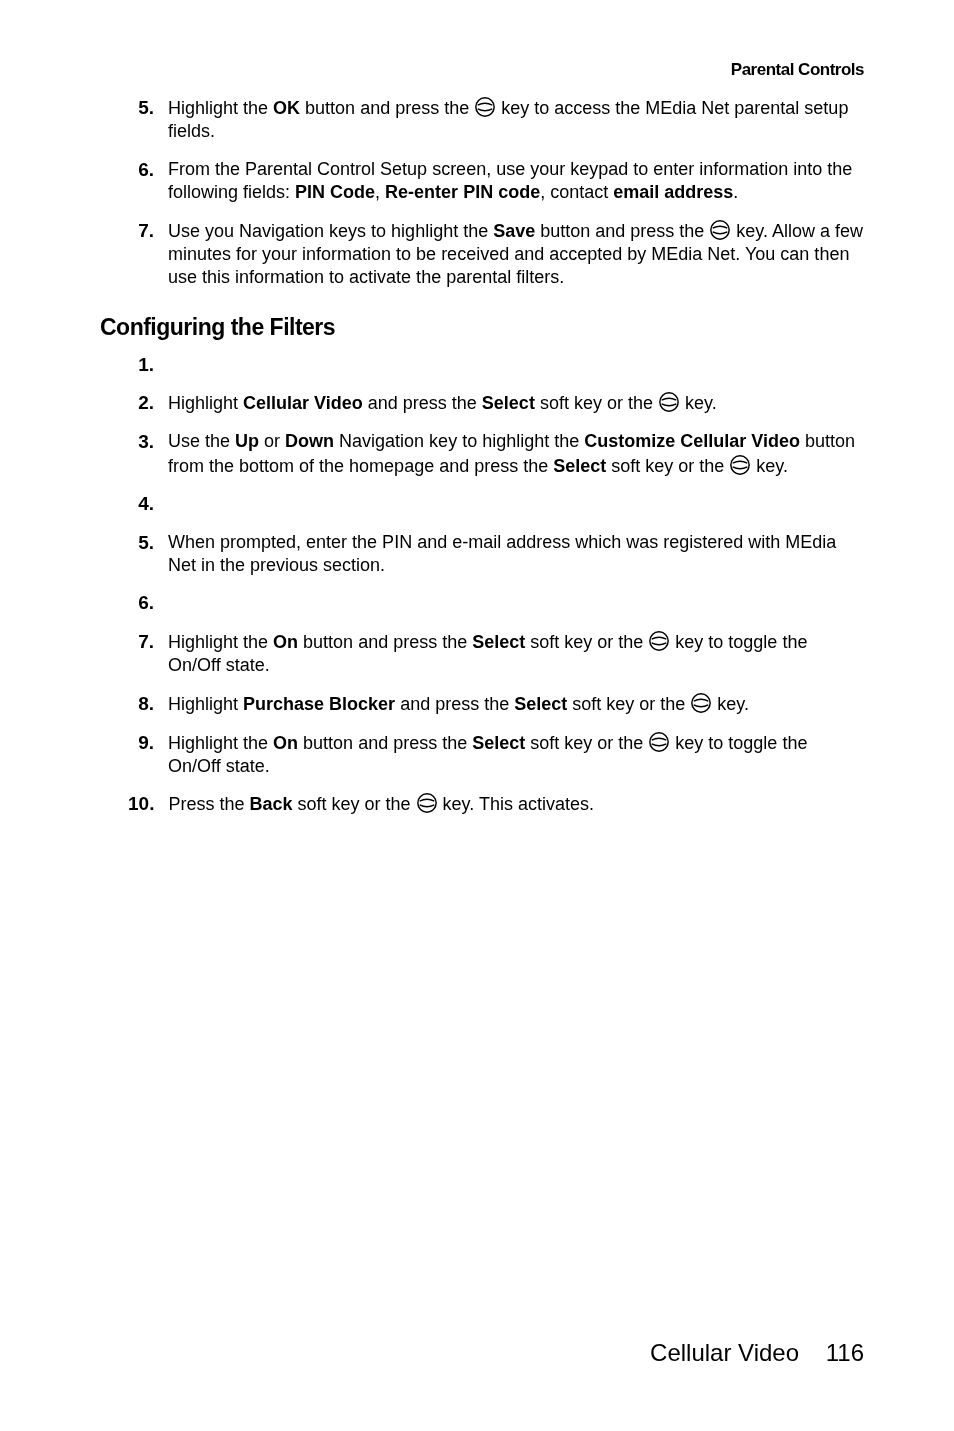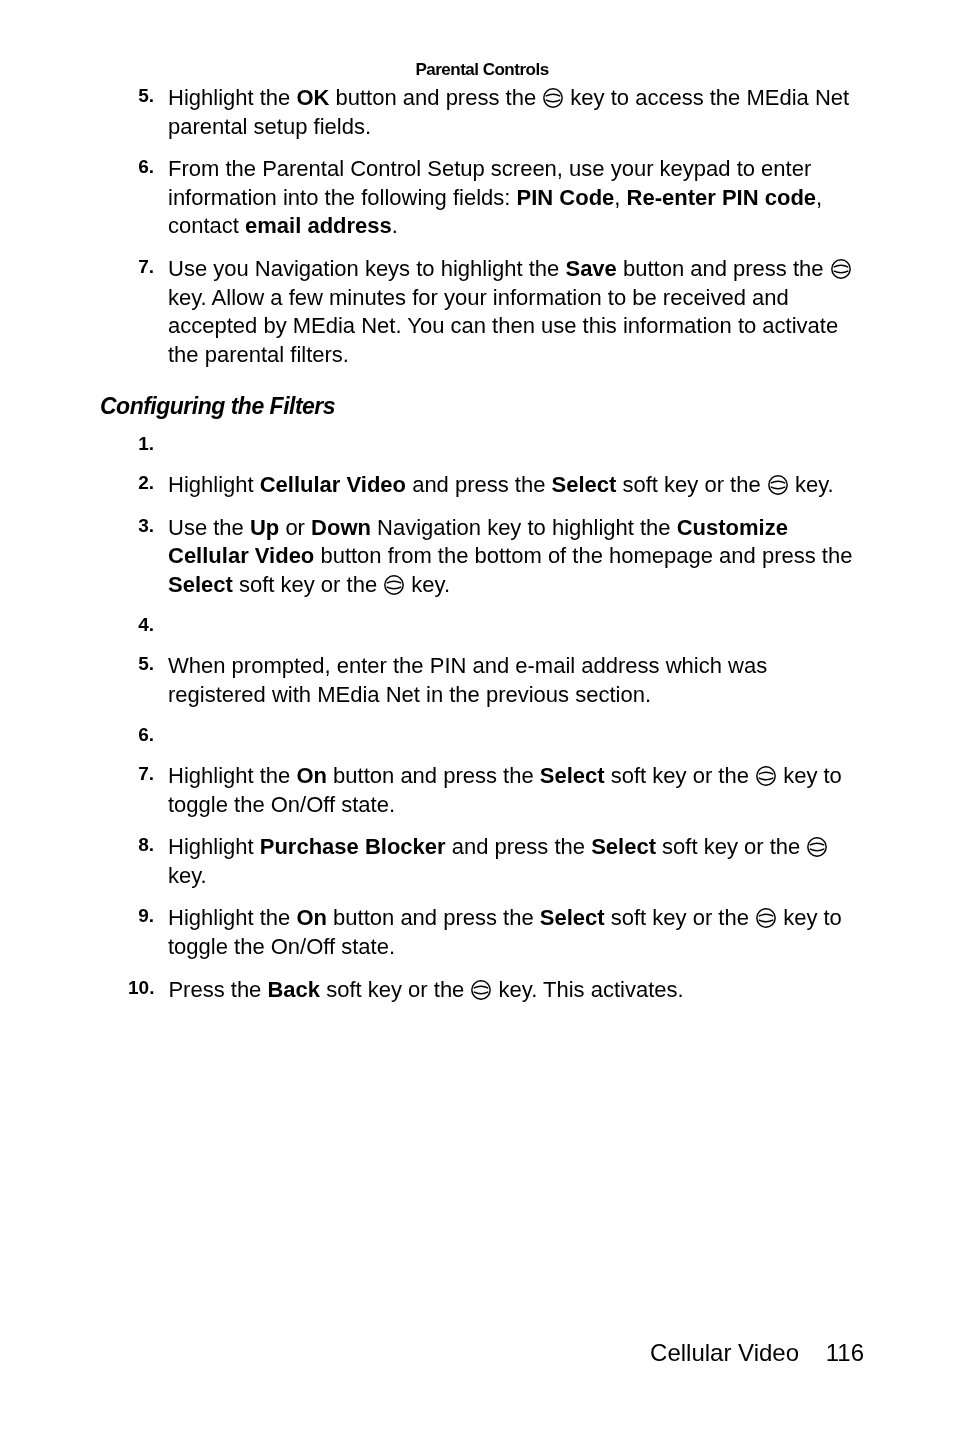--- a/index.html
+++ b/index.html
@@ -12,25 +12,25 @@
     height: 1431px;
     position: relative;
   }
   .page {
     padding: 60px 90px 40px 100px;
     box-sizing: border-box;
     height: 100%;
     position: relative;
   }
   .header-right {
-    text-align: center;
+    text-align: right;
     font-family: Arial, Helvetica, sans-serif;
     font-weight: 900;
     font-size: 17px;
-    margin-bottom: 4px;
+    margin-bottom: 16px;
     letter-spacing: -0.5px;
   }
   ol.main {
     list-style: none;
     margin: 0;
     padding: 0;
   }
   ol.main > li {
     display: flex;
     gap: 14px;
@@ -41,30 +41,29 @@
   ol.main > li .num {
     font-family: Arial, Helvetica, sans-serif;
     font-weight: 700;
     font-size: 19px;
     min-width: 26px;
     text-align: right;
     flex-shrink: 0;
   }
   ol.main > li .content {
     font-family: Arial, Helvetica, sans-serif;
-    font-size: 22px;
+    font-size: 18px;
     font-stretch: condensed;
   }
   .bold {
     font-weight: 700;
   }
   .section-title {
     font-family: Arial, Helvetica, sans-serif;
     font-weight: 900;
-    font-style: italic;
     font-size: 23px;
     margin: 24px 0 12px 0;
     letter-spacing: -0.5px;
   }
   .footer {
     position: absolute;
     bottom: 64px;
     right: 90px;
     font-family: Arial, Helvetica, sans-serif;
     font-size: 24px;

